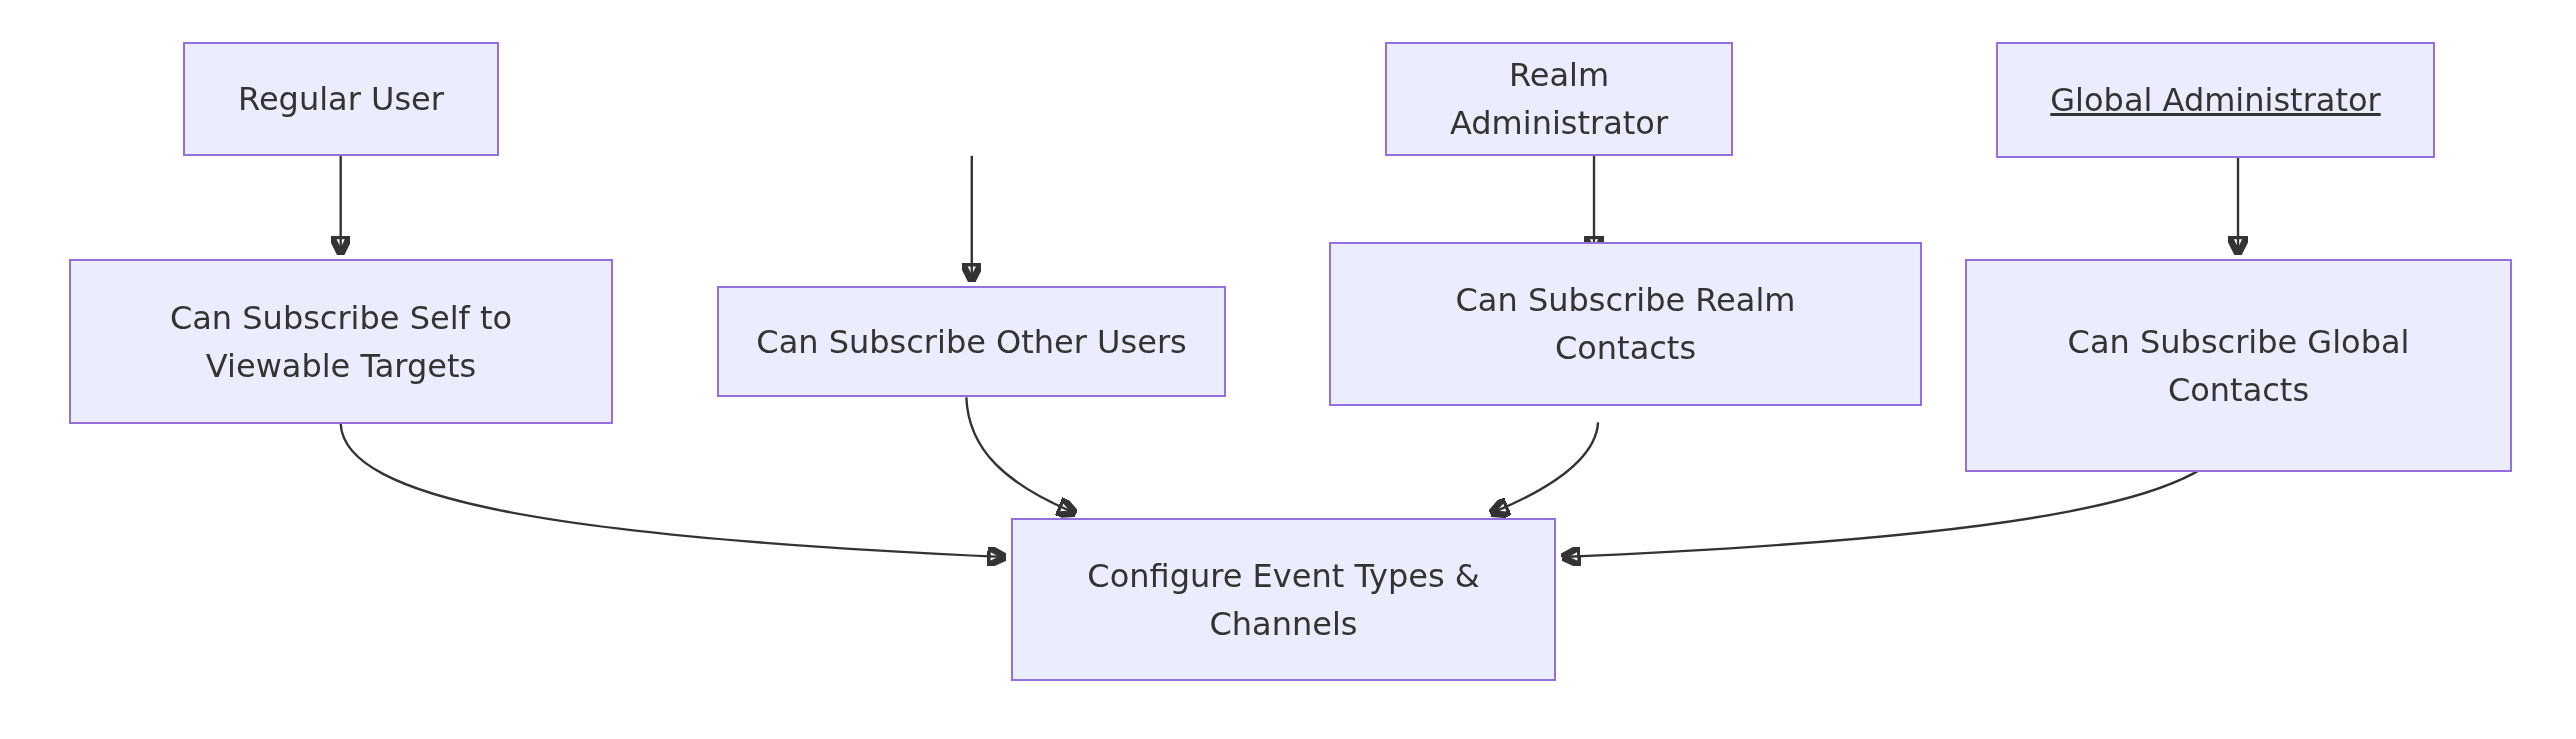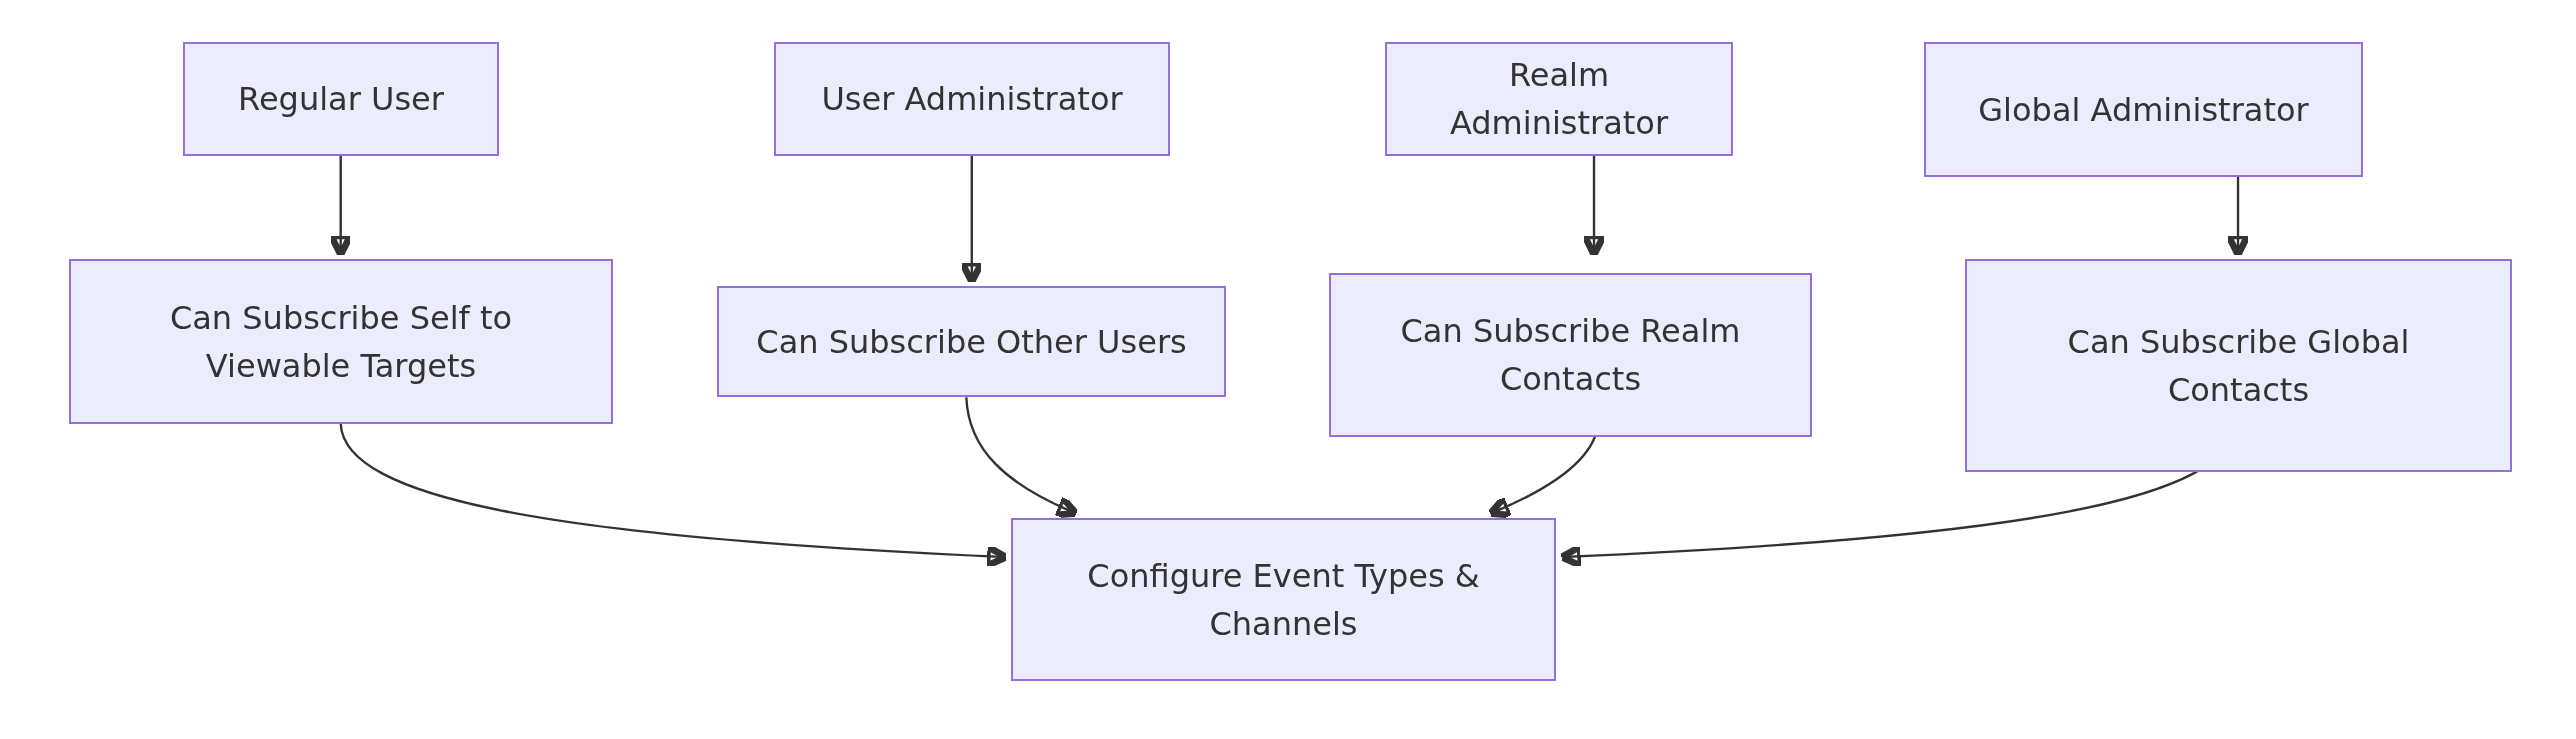--- a/index.html
+++ b/index.html
@@ -65,42 +65,39 @@
     <path d="M501,623 C506,735 820,790 1477,819" marker-end="url(#arrow)"></path>
     <path d="M1421,584 C1424,662 1480,712 1580,754" marker-end="url(#arrow)"></path>
     <path d="M2350,621 C2347,668 2296,712 2194,754" marker-end="url(#arrow)"></path>
     <path d="M3288,621 C3283,735 2970,790 2299,819" marker-end="url(#arrow)"></path>
   </svg>
 
   <div class="node" style="left:183px; top:42px; width:316px; height:114px;">
     <span class="label">Regular User</span>
   </div>
 
-  <div class="node" style="left:774px; top:42px; width:396px; height:114px;">
-    <span class="label">User Administrator</span>
-  </div>
 
   <div class="node" style="left:1385px; top:42px; width:348px; height:114px;">
     <span class="label">Realm Administrator</span>
   </div>
 
-  <div class="node" style="left:1924px; top:42px; width:439px; height:135px;">
+  <div class="node" style="left:1996px; top:42px; width:439px; height:116px;text-decoration:underline;">
     <span class="label">Global Administrator</span>
   </div>
 
   <div class="node" style="left:69px; top:259px; width:544px; height:165px;">
     <span class="label">Can Subscribe Self to
 Viewable Targets</span>
   </div>
 
   <div class="node" style="left:717px; top:286px; width:509px; height:111px;">
     <span class="label">Can Subscribe Other Users</span>
   </div>
 
-  <div class="node" style="left:1329px; top:273px; width:483px; height:164px;">
+  <div class="node" style="left:1329px; top:242px; width:593px; height:164px;">
     <span class="label">Can Subscribe Realm
 Contacts</span>
   </div>
 
   <div class="node" style="left:1965px; top:259px; width:547px; height:213px;">
     <span class="label">Can Subscribe Global
 Contacts</span>
   </div>
 
   <div class="node" style="left:1011px; top:518px; width:545px; height:163px;">

